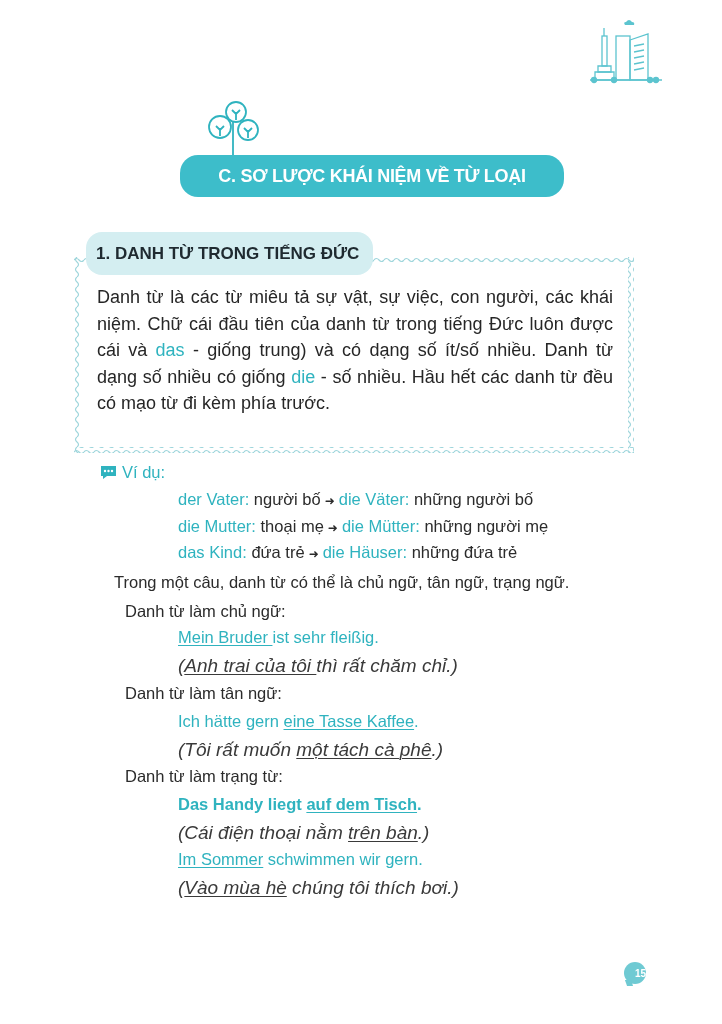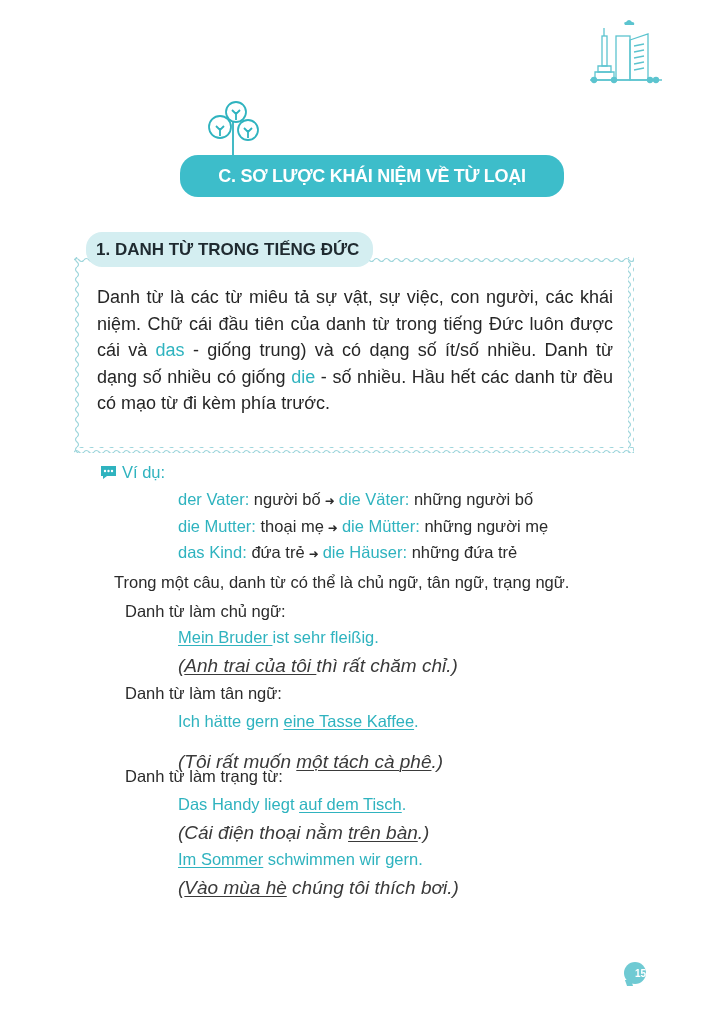--- a/index.html
+++ b/index.html
@@ -13,21 +13,21 @@
   .tree-icon { left: 204px; top: 100px; width: 58px; height: 62px; }
   .section-banner {
     left: 180px; top: 155px; width: 384px; height: 42px; background: #3dbdca;
     border-radius: 18px; color: #fff; font-weight: bold; font-size: 18px;
     display: flex; align-items: center; justify-content: center; letter-spacing: -0.3px;
     font-family: "Liberation Sans", sans-serif;
   }
   .box { left: 74px; top: 257px; width: 560px; height: 196px; }
   .box svg { position: absolute; left: 0; top: 0; }
   .subhead-pill {
-    left: 86px; top: 232px; height: 35px; padding: 0 14px 0 10px; background: #d4eef1;
+    left: 86px; top: 232px; height: 43px; padding: 0 14px 0 10px; background: #d4eef1;
     border-radius: 16px; font-weight: bold; font-size: 17px; color: #1f2a30;
     display: flex; align-items: center; font-family: "Liberation Sans", sans-serif;
   }
   .para {
     left: 97px; top: 284px; width: 516px; font-size: 18px; line-height: 26.6px;
     text-align: justify; font-family: Liberation Sans, sans-serif; color: #262626;
   }
   .para span.line { display: block; text-align-last: justify; }
   .para span.line.last { text-align-last: left; }
   .example-label { left: 100px; top: 463px; font-size: 16.5px; display: flex; align-items: center; gap: 5px; font-family: "Liberation Sans", sans-serif; }
@@ -134,23 +134,23 @@
     <div class="abs ex-line" style="top: 543px;"><span class="teal">das Kind:</span><span> đứa trẻ</span><span class="arrow">➜</span><span class="teal">die Häuser:</span><span> những đứa trẻ</span></div>
   </div>
 
 <div class="abs text" style="left:114px; top:573px;">Trong một câu, danh từ có thể là chủ ngữ, tân ngữ, trạng ngữ.</div>
 <div id="roles">
     <div class="abs text" style="left: 125px; top: 602px;">Danh từ làm chủ ngữ:</div>
     <div class="abs de" style="left: 178px; top: 628px; text-align: right;"><u>Mein Bruder </u><span>ist sehr fleißig.</span></div>
     <div class="abs vi" style="left: 178px; top: 655px;"><span>(</span><u>Anh trai của tôi </u><span>thì rất chăm chỉ.)</span></div>
     <div class="abs text" style="left: 125px; top: 684px;">Danh từ làm tân ngữ:</div>
     <div class="abs de" style="left: 178px; top: 712px;"><span>Ich hätte gern </span><u>eine Tasse Kaffee</u><span>.</span></div>
-    <div class="abs vi" style="left: 178px; top: 739px; margin-top: 12px;"><span>(Tôi rất muốn </span><u>một tách cà phê</u><span>.)</span></div>
+    <div class="abs vi" style="left: 178px; top: 739px;"><span>(Tôi rất muốn </span><u>một tách cà phê</u><span>.)</span></div>
     <div class="abs text" style="left: 125px; top: 767px;">Danh từ làm trạng từ:</div>
-    <div class="abs de" style="left: 178px; top: 795px;"><span>Das Handy liegt </span><u>auf dem Tisch</u><span>.</span></div>
+    <div class="abs de" style="left: 178px; top: 795px; font-weight: bold;"><span>Das Handy liegt </span><u>auf dem Tisch</u><span>.</span></div>
     <div class="abs vi" style="left: 178px; top: 822px;"><span>(Cái điện thoại nằm </span><u>trên bàn</u><span>.)</span></div>
     <div class="abs de" style="left: 178px; top: 850px;"><u>Im Sommer</u><span> schwimmen wir gern.</span></div>
     <div class="abs vi" style="left: 178px; top: 877px;"><span>(</span><u>Vào mùa hè</u><span> chúng tôi thích bơi.)</span></div>
   </div>
 
 <div class="abs page-num">
   <span>15</span>
 </div>
 
 </body></html>

